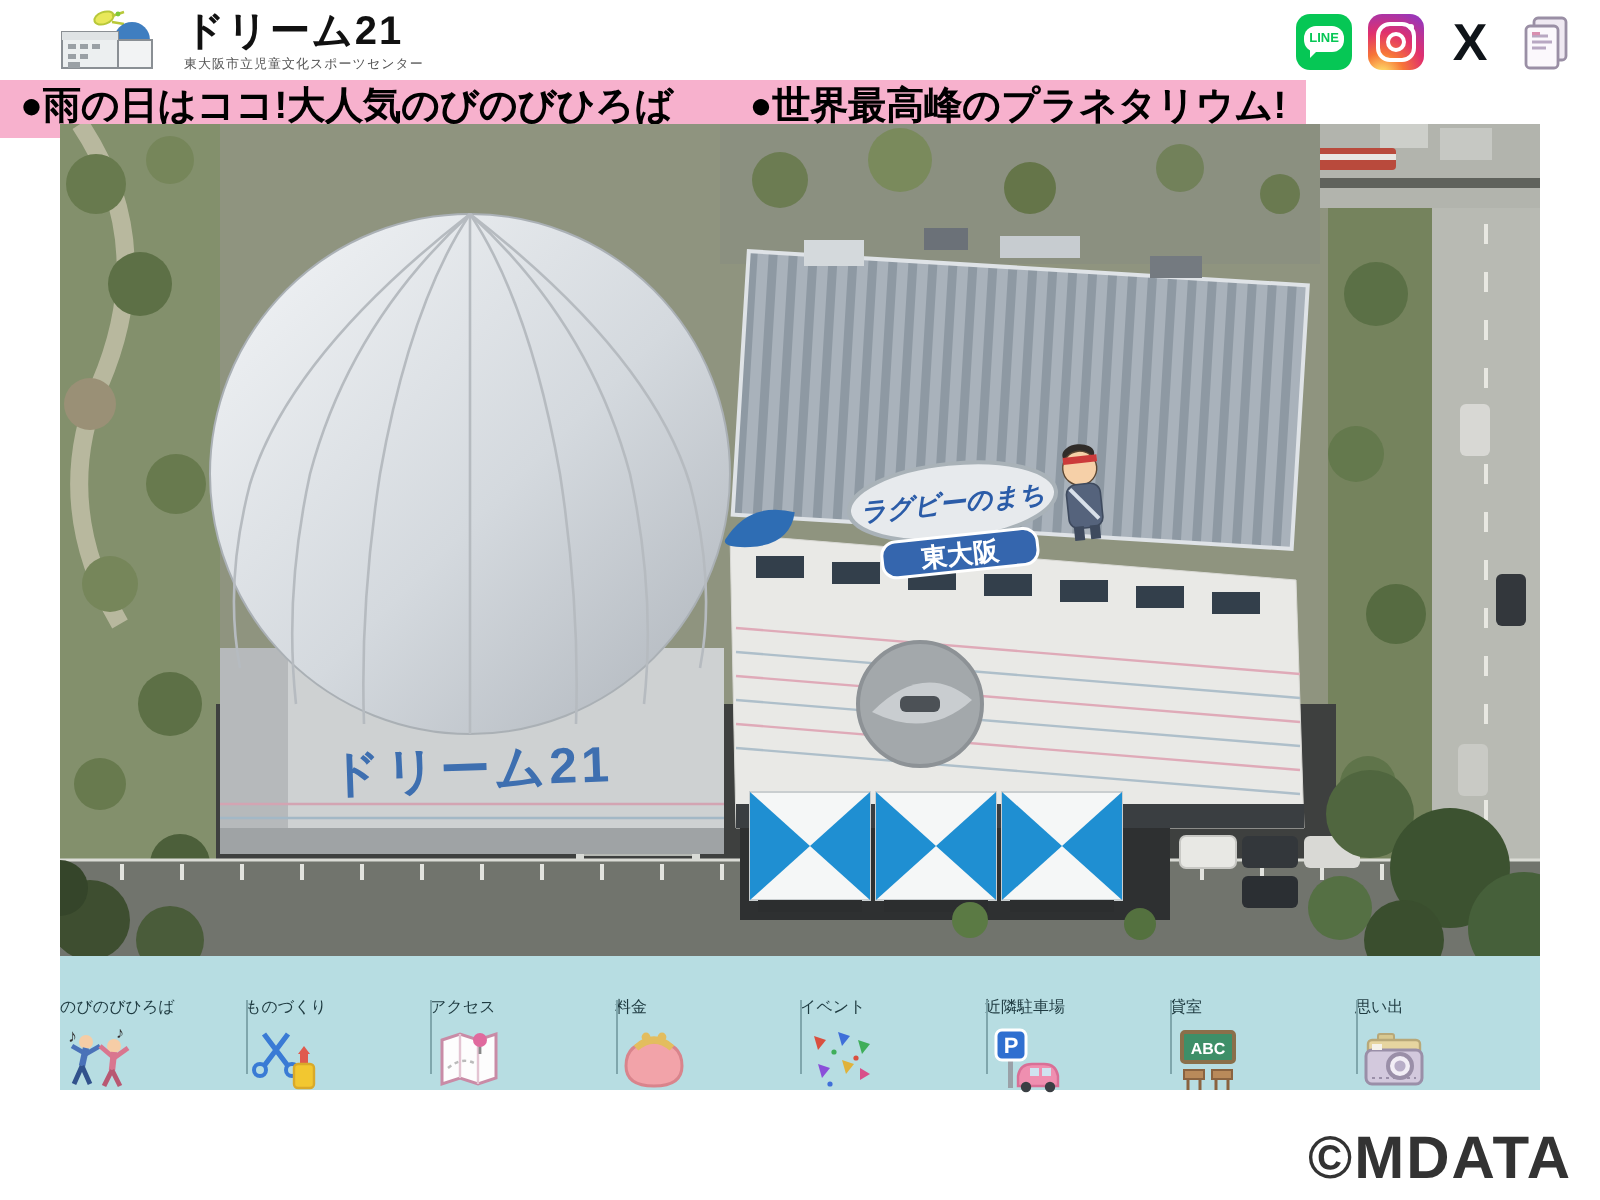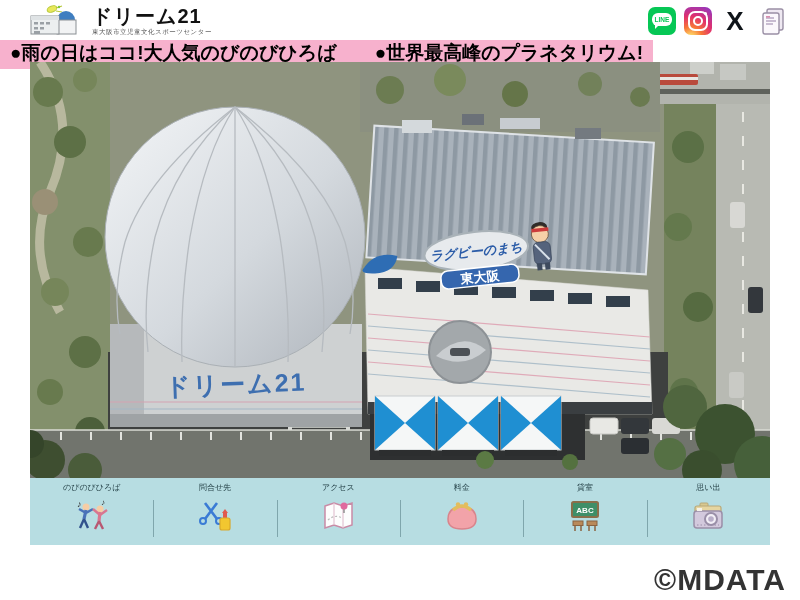--- a/index.html
+++ b/index.html
@@ -32,22 +32,22 @@
   
   .banner-row{position:absolute;top:40px;left:0;width:800px;text-align:left;}
   .banner-pill{display:inline-block;background:#f7b1cd;color:#000;
     font-size:19px;font-weight:700;padding:0px 10px 3px;letter-spacing:0px;white-space:nowrap;}
   
   .photo{position:absolute;left:30px;top:62px;width:740px;height:416px;background:#8f947f;}
   .photo svg{display:block;}
   
   .nav{position:absolute;left:30px;top:478px;width:740px;height:67px;background:#b7dde2;
     display:flex;align-items:stretch;}
-  .nav-item{flex:1 1 0;display:flex;flex-direction:column;align-items:center;justify-content:flex-start;
-    padding-top:4px;position:relative;cursor:pointer;}
+  .nav-item{flex:1 1 0;display:flex;flex-direction:column;align-items:flex-start;justify-content:flex-start;
+    padding-top:20px;position:relative;cursor:pointer;}
   .nav-item:not(:first-child):before{content:"";position:absolute;left:0;top:22px;bottom:8px;width:1px;background:#7fa6ac;}
   .nav-label{font-size:8px;color:#1e3a40;white-space:nowrap;line-height:12px;transform-origin:center;letter-spacing:0;}
   .nav-icon{width:38px;height:40px;margin-top:2px;display:flex;align-items:center;justify-content:center;}
   
   .copyright{position:absolute;right:14px;bottom:3px;font-size:30px;font-weight:700;color:#333;letter-spacing:1px;}
 </style>
 </head>
 <body>
 
 <div class="header">
@@ -284,21 +284,21 @@
         <path d="M26,14 L25,23" stroke="#d9768f" stroke-width="3.2" fill="none"></path>
         <path d="M19,11 L26,17 M26,17 L33,12" stroke="#d9768f" stroke-width="2.4" fill="none"></path>
         <path d="M25,23 L21,31 M25,23 L29,31" stroke="#b85872" stroke-width="2.4" fill="none"></path>
       </svg>
     </span>
   </div>
 
 
 
   <div class="nav-item">
-    <span class="nav-label">問合せ先</span>
+    <span class="nav-label">ものづくり</span>
     <span class="nav-icon">
       <svg viewBox="0 0 36 36" width="36" height="36">
         <path d="M8,5 L20,21 M20,5 L8,21" stroke="#3a7bd5" stroke-width="2.6"></path>
         <circle cx="6" cy="23" r="3" fill="none" stroke="#3a7bd5" stroke-width="2"></circle>
         <circle cx="22" cy="23" r="3" fill="none" stroke="#3a7bd5" stroke-width="2"></circle>
         <path d="M25,15 l3,-4 l3,4 Z" fill="#e05a4e"></path>
         <rect x="26" y="15" width="4" height="5" fill="#e05a4e"></rect>
         <rect x="23" y="20" width="10" height="12" rx="2" fill="#f2c730" stroke="#d9a92a" stroke-width="1.2"></rect>
       </svg>
     </span>
@@ -322,21 +322,52 @@
     <span class="nav-icon">
       <svg viewBox="0 0 36 36" width="36" height="36">
         <path d="M18,9 q14,0 14,12 q0,10 -14,10 q-14,0 -14,-10 q0,-12 14,-12 Z" fill="#f2a3a9" stroke="#d9848c" stroke-width="1.5"></path>
         <path d="M9,12 q9,-8 18,0" stroke="#e3bd5e" stroke-width="3.5" fill="none"></path>
         <circle cx="14" cy="6.5" r="2.2" fill="#e3bd5e"></circle>
           <circle cx="22" cy="6.5" r="2.2" fill="#e3bd5e"></circle>
       </svg>
     </span>
   </div>
 
-
+  <div class="nav-item">
+    <span class="nav-label">イベント</span>
+    <span class="nav-icon">
+      <svg viewBox="0 0 36 36" width="36" height="36">
+        <polygon points="6,6 12,8 8,13" fill="#d94f3f"></polygon>
+        <polygon points="18,4 24,6 20,11" fill="#3f6fd9"></polygon>
+        <polygon points="28,8 34,10 30,15" fill="#3fae5a"></polygon>
+        <polygon points="8,20 14,22 10,27" fill="#8a4fd9"></polygon>
+        <polygon points="20,18 26,20 22,25" fill="#e0b23a"></polygon>
+        <polygon points="29,22 34,25 29,28" fill="#d94f8a"></polygon>
+        <circle cx="16" cy="14" r="1.3" fill="#3fae5a"></circle>
+          <circle cx="27" cy="17" r="1.3" fill="#d94f3f"></circle>
+        <circle cx="14" cy="30" r="1.3" fill="#3f6fd9"></circle>
+      </svg>
+    </span>
+  </div>
+
+  <div class="nav-item">
+    <span class="nav-label">近隣駐車場</span>
+    <span class="nav-icon">
+      <svg viewBox="0 0 36 36" width="36" height="36">
+        <rect x="10" y="16" width="2.5" height="16" fill="#9aa1a8"></rect>
+        <rect x="4" y="3" width="15" height="15" rx="3" fill="#2f6fd0" stroke="#fff" stroke-width="1.5"></rect>
+        <text x="11.5" y="14.5" font-size="11" font-weight="700" fill="#fff" text-anchor="middle">P</text>
+        <path d="M15,26 q1,-6 7,-6 h6 q6,0 7,6 v5 h-20 Z" fill="#ef8fb0" stroke="#d96f96" stroke-width="1.2"></path>
+        <rect x="21" y="22" width="4.5" height="4" fill="#cfe3f0"></rect>
+          <rect x="27" y="22" width="4.5" height="4" fill="#cfe3f0"></rect>
+        <circle cx="19" cy="31.5" r="2.6" fill="#3a3f44"></circle>
+          <circle cx="31" cy="31.5" r="2.6" fill="#3a3f44"></circle>
+      </svg>
+    </span>
+  </div>
 
   <div class="nav-item">
     <span class="nav-label">貸室</span>
     <span class="nav-icon">
       <svg viewBox="0 0 36 36" width="36" height="36">
         <rect x="5" y="4" width="26" height="15" rx="1.5" fill="#3e8f68" stroke="#8a6f4a" stroke-width="2"></rect>
         <text x="18" y="15" font-size="8" font-weight="700" fill="#fff" text-anchor="middle">ABC</text>
         <rect x="6" y="23" width="10" height="4.5" fill="#b98a5a" stroke="#8a6340" stroke-width="1"></rect>
         <path d="M8,28 v5 M14,28 v5" stroke="#8a6340" stroke-width="1.5"></path>
         <rect x="20" y="23" width="10" height="4.5" fill="#b98a5a" stroke="#8a6340" stroke-width="1"></rect>

